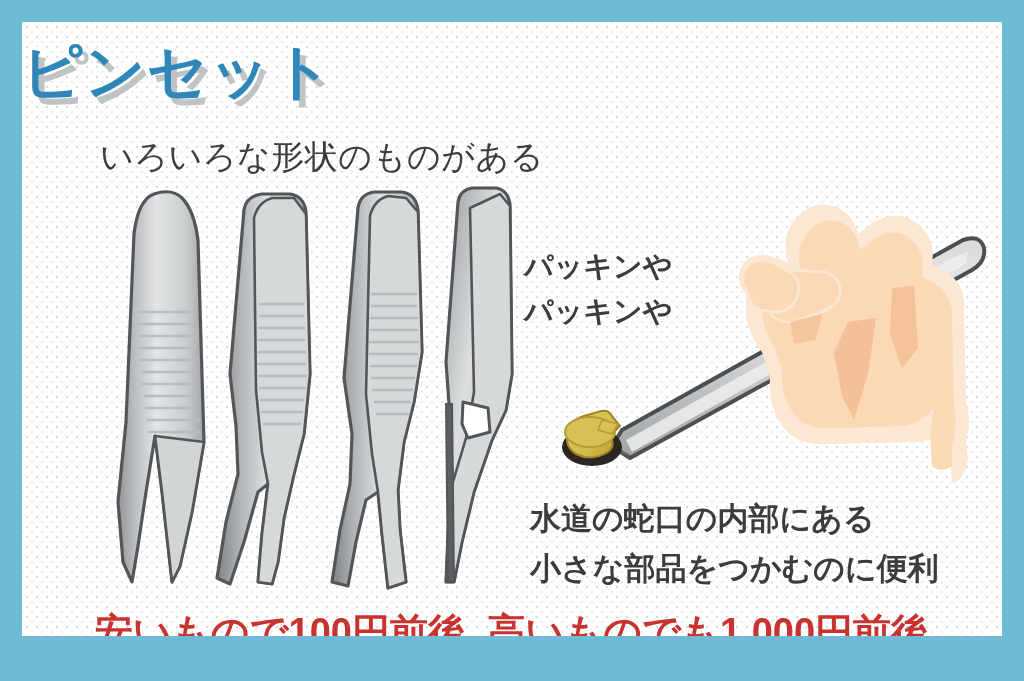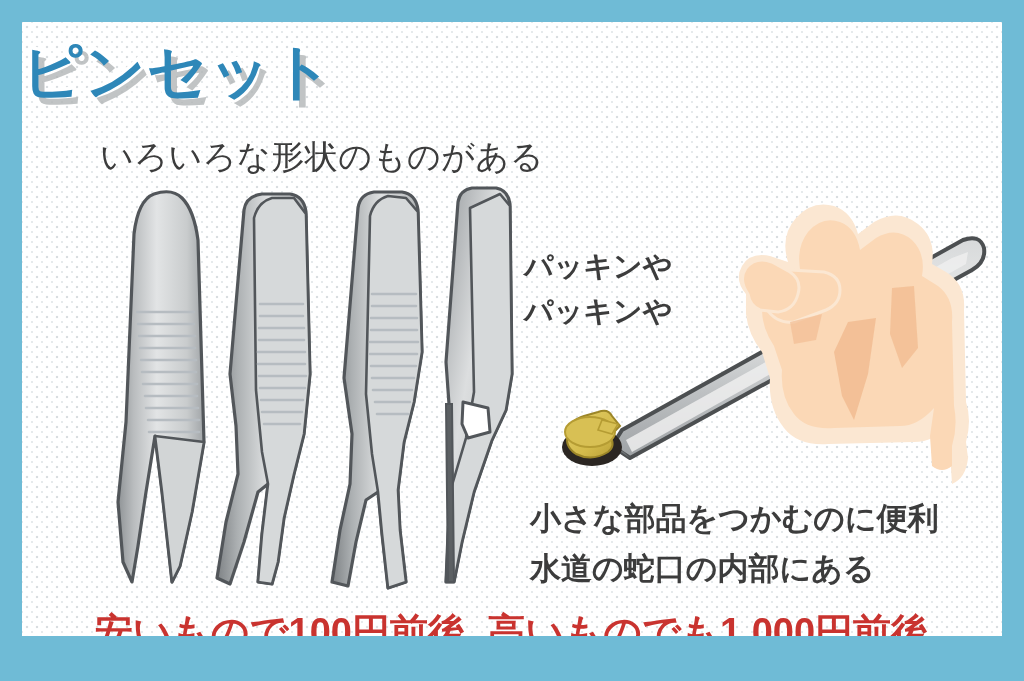--- a/index.html
+++ b/index.html
@@ -279,22 +279,22 @@
     <div class="title">ピンセット</div>
 
     <div class="headline">いろいろな形状のものがある</div>
 
     <div class="callout">
       <div>パッキンや</div>
       <div>パッキンや</div>
     </div>
 
     <div class="usage">
+      <div>水道の蛇口の内部にある</div>
       <div>小さな部品をつかむのに便利</div>
-      <div>水道の蛇口の内部にある</div>
     </div>
 
     <div class="price">
       <span class="seg">安いもので100円前後</span>
       <span class="seg">高いものでも1,000円前後</span>
     </div>
 
   </div>
 </div>
 

